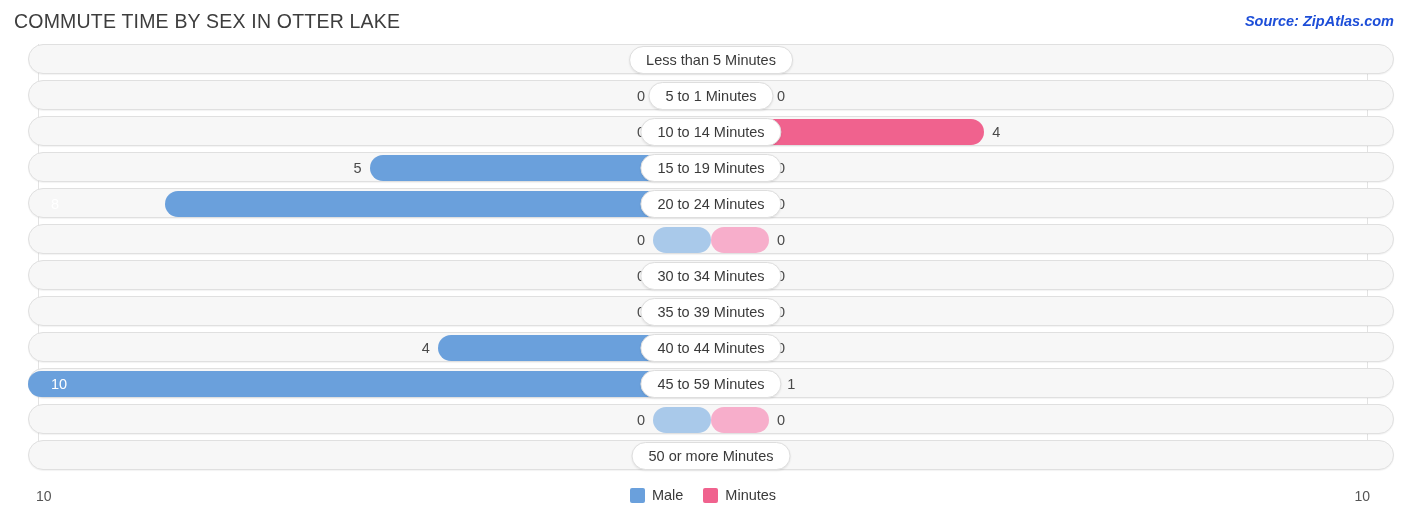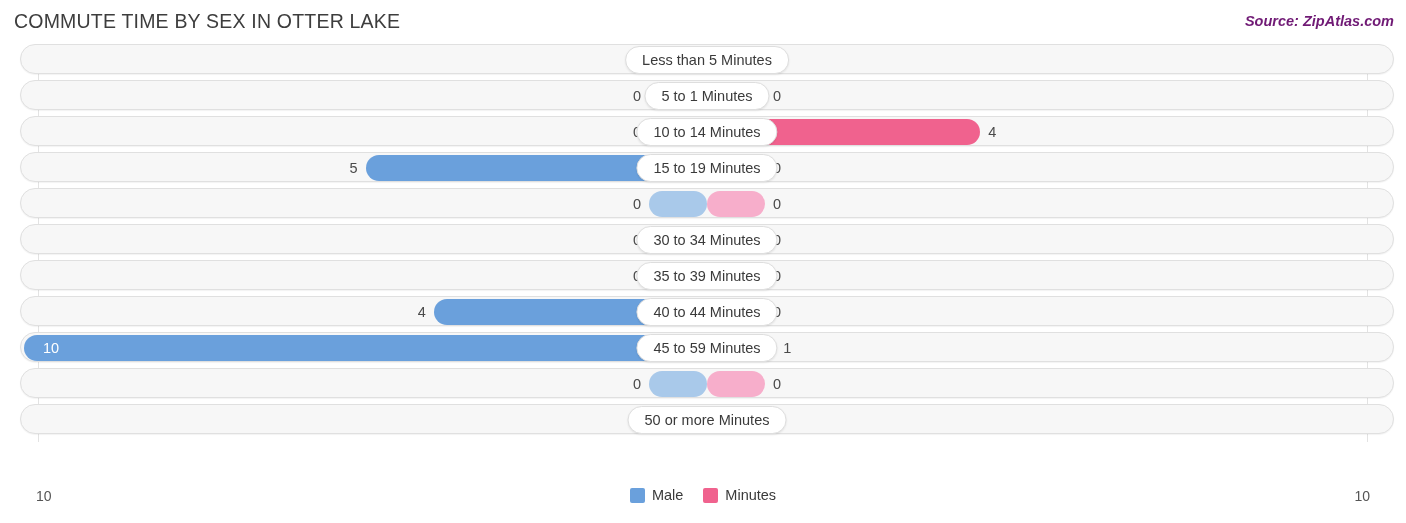--- a/index.html
+++ b/index.html
@@ -28,42 +28,42 @@
     letter-spacing: .2px;
     color: #3d3d3d;
     white-space: nowrap;
   }
   .source {
     position: absolute;
     right: 12px; top: 13px;
     font-size: 14.5px;
     font-style: italic;
     font-weight: bold;
-    color: #701a75;
+    color: #1d4ed8;
     white-space: nowrap;
     margin-left: 32px;
   }
 
   
   .plot {
     position: absolute;
     left: 0; top: 44px;
     width: 1406px;
     height: 440px;
   }
   .gridline {
     position: absolute;
     top: 0; bottom: 42px;
     width: 1px;
     background: #e3e3e3;
     z-index: 0;
   }
   .rows {
     position: absolute;
-    left: 8px; top: 0; right: 0;
+    left: 16px; top: 0; right: 0;
     z-index: 2;
   }
 
   .row {
     position: relative;
     height: 30px;
     margin: 0 12px 6px 12px;
     background: #f7f7f7;
     border: 1px solid #e0e0e0;
     border-radius: 15px;
@@ -196,20 +196,29 @@
           <div class="cat-pill">10 to 14 Minutes</div>
         </div>
       </div>
       <div class="row">
         <div class="row-inner">
           <div class="bar bar-male active" style="width: 341.5px;"></div>
           <div class="bar bar-female" style="width: 58px;"></div>
           <div class="val val-male" style="right: calc(50% + 349.5px); left: 0px;">5</div>
           <div class="val val-female" style="left: calc(50% + 66px); right: 0px;">0</div>
           <div class="cat-pill">15 to 19 Minutes</div>
+        </div>
+      </div>
+      <div class="row">
+        <div class="row-inner">
+          <div class="bar bar-male active" style="width: 546.4px;"></div>
+          <div class="bar bar-female" style="width: 58px;"></div>
+          <div class="val val-male inside" style="right: calc(50% + 516.4px); left: 12px; text-align: left; padding-left: 10px;">8</div>
+          <div class="val val-female" style="left: calc(50% + 66px); right: 0px;">0</div>
+          <div class="cat-pill">20 to 24 Minutes</div>
         </div>
       </div>
       <div class="row">
         <div class="row-inner">
           <div class="bar bar-male" style="width: 58px;"></div>
           <div class="bar bar-female" style="width: 58px;"></div>
           <div class="val val-male" style="right: calc(50% + 66px); left: 0px;">0</div>
           <div class="val val-female" style="left: calc(50% + 66px); right: 0px;">0</div>
         </div>
       </div>

